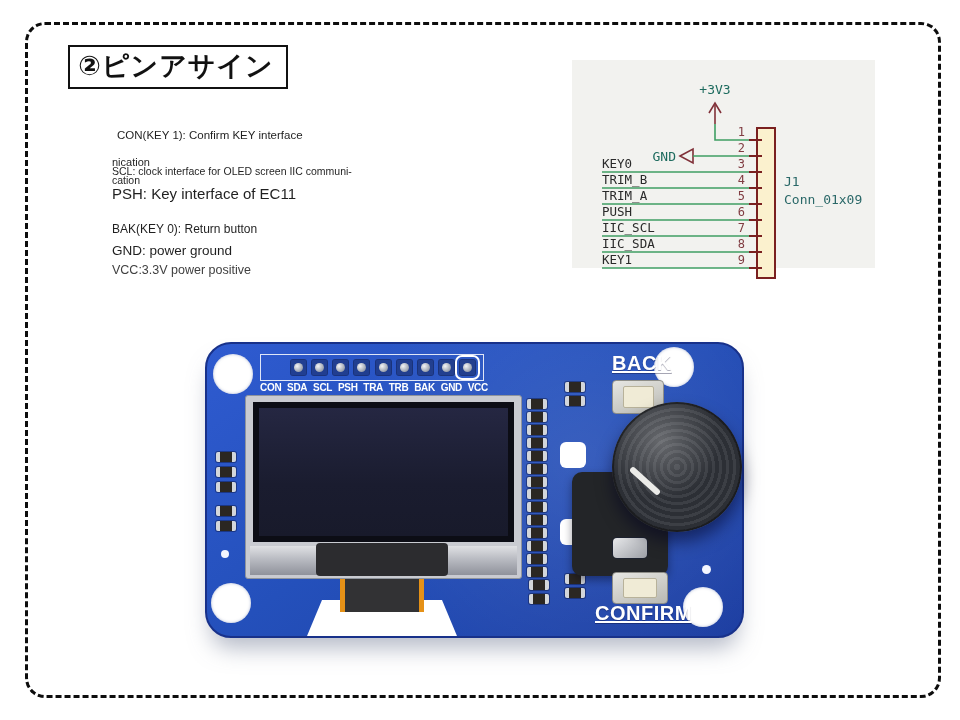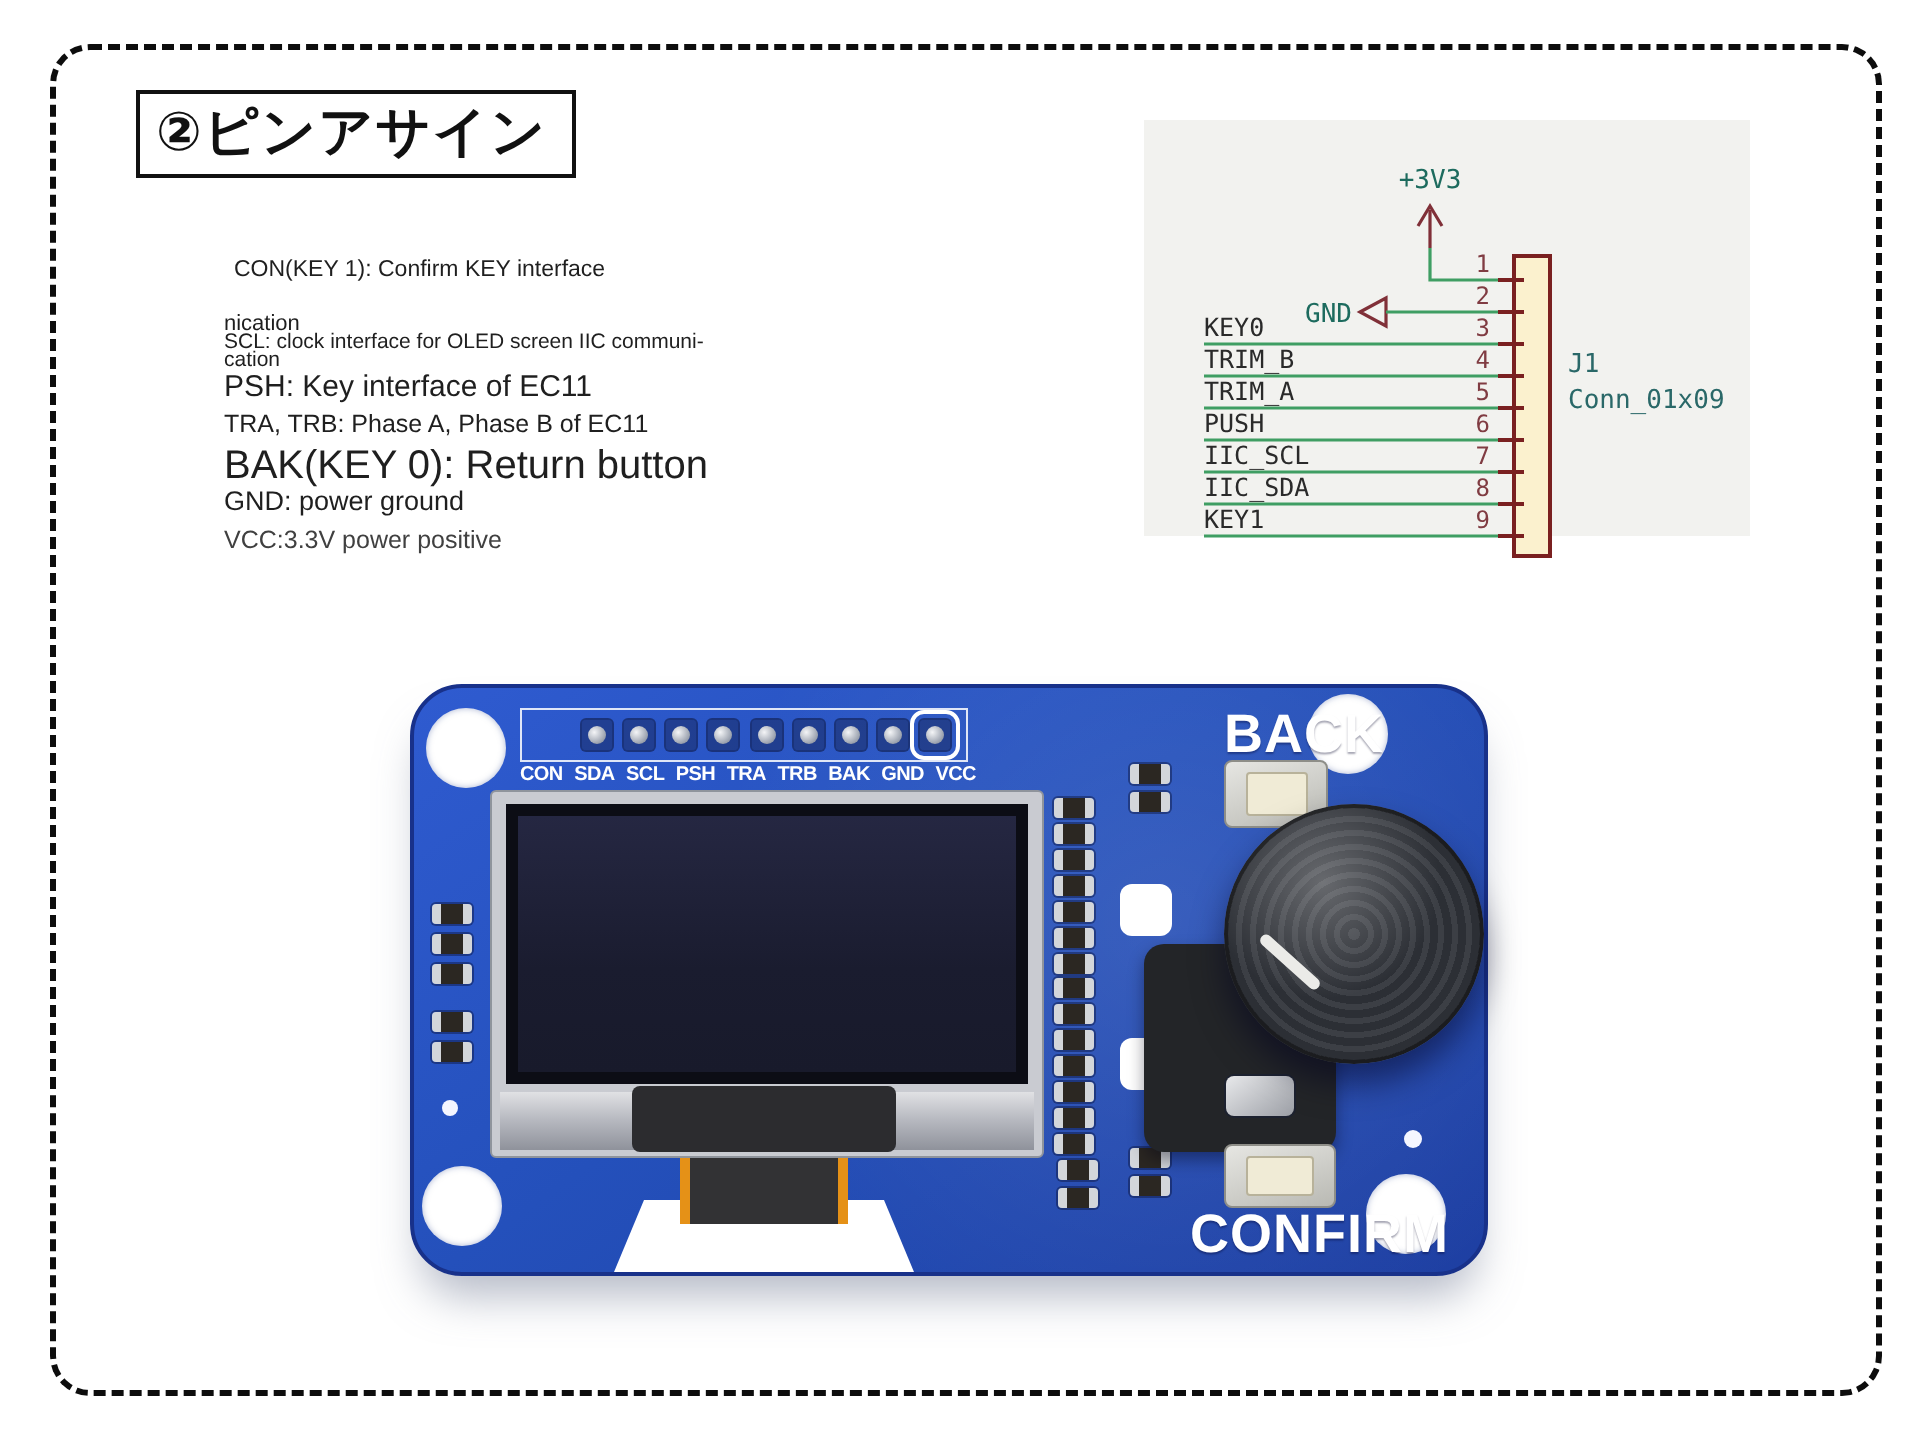--- a/index.html
+++ b/index.html
@@ -16,21 +16,21 @@
   
   .descs{position:absolute;left:110px;top:126px;width:290px;height:160px;color:#1f1f1f;}
   .dl{position:absolute;left:2px;white-space:nowrap;}
   .d0{left:7px;top:3px;font-size:11.5px;}
   .d1{top:20px;font-size:11px;}
   .d2{top:30px;font-size:11px;}
   .d3{top:39px;font-size:10.5px;}
   .d4{top:48px;font-size:10.5px;}
   .d5{top:59px;font-size:15px;}
   .d6{top:79px;font-size:12.5px;}
-  .d7{top:96px;font-size:20px;}
+  .d7{top:96px;font-size:12px;}
   .d8{top:117px;font-size:13.5px;}
   .d9{top:137px;font-size:12.5px;color:#404040;}
 
   
   .schematic{position:absolute;left:572px;top:60px;width:303px;height:208px;background:#f2f2ef;}
   .schematic svg{display:block;}
   .wire{stroke:#3f9e63;stroke-width:1.6;fill:none;}
   .stub{stroke:#7a2020;stroke-width:2;fill:none;}
   .maroon{stroke:#803038;stroke-width:1.6;fill:none;}
   .pnum{font-family:"DejaVu Sans Mono",monospace;font-size:12px;fill:#803c42;}
@@ -89,22 +89,22 @@
         border-radius:10px;box-shadow:0 4px 8px rgba(0,0,20,0.4);}
   .solder{position:absolute;left:406px;top:194px;width:34px;height:20px;border-radius:4px;
         background:linear-gradient(145deg,#e8e9eb,#9c9fa6);box-shadow:0 0 0 1px rgba(20,30,60,.4);}
 
   .tact{position:absolute;border-radius:4px;background:linear-gradient(160deg,#e6e6e2,#b9b9b3);
         border:1px solid #8e8e88;display:flex;align-items:center;justify-content:center;box-sizing:border-box;}
   .tact-inner{width:58%;height:60%;background:#f0ebd6;border:1px solid #b8b29a;border-radius:2px;}
   .back-btn{left:405px;top:36px;width:52px;height:34px;}
   .confirm-btn{left:405px;top:228px;width:56px;height:32px;}
 
-  .board-label{position:absolute;color:#fff;font-weight:bold;font-size:27px;letter-spacing:0.5px;
-        text-shadow:0 1px 1px rgba(0,0,40,0.35);}
+  .board-label{position:absolute;color:#fff;font-weight:bold;font-size:20px;letter-spacing:0.5px;
+        text-shadow:0 1px 1px rgba(0,0,40,0.35);text-decoration:underline;}
   .lbl-back{left:405px;top:8px;}
   .lbl-confirm{left:388px;top:258px;}
 
   .knob{position:absolute;left:405px;top:58px;width:130px;height:130px;border-radius:50%;
         background:
           radial-gradient(circle at 38% 30%, rgba(255,255,255,0.28), transparent 48%),
           repeating-radial-gradient(circle at 50% 50%, #3c3f45 0 3px, #2c2f35 3px 7px),
           radial-gradient(circle at 50% 50%, #4a4d53, #17181b 78%);
         box-shadow:0 10px 16px rgba(0,0,30,0.5), inset 0 0 0 2px rgba(0,0,0,0.55);}
   .knob-pointer{position:absolute;left:14px;top:76px;width:38px;height:6px;background:#ebebe8;
@@ -117,21 +117,20 @@
   <div class="page-border"></div>
 
   <div class="title-box">②ピンアサイン</div>
 
   <div class="descs">
     <div class="dl d0">CON(KEY 1): Confirm KEY interface</div>
     <div class="dl d2">nication</div>
     <div class="dl d3">SCL: clock interface for OLED screen IIC communi-</div>
     <div class="dl d4">cation</div>
     <div class="dl d5">PSH: Key interface of EC11</div>
-    <div class="dl d6">TRA, TRB: Phase A, Phase B of EC11</div>
     <div class="dl d7">BAK(KEY 0): Return button</div>
     <div class="dl d8">GND: power ground</div>
     <div class="dl d9">VCC:3.3V power positive</div>
   </div>
 
   <div class="schematic">
     <svg width="303" height="238" viewBox="0 0 303 238">
 
       <text class="pwr" x="143" y="34" text-anchor="middle">+3V3</text>
       <path class="maroon" d="M137,53 L143,43 L149,53"></path>

